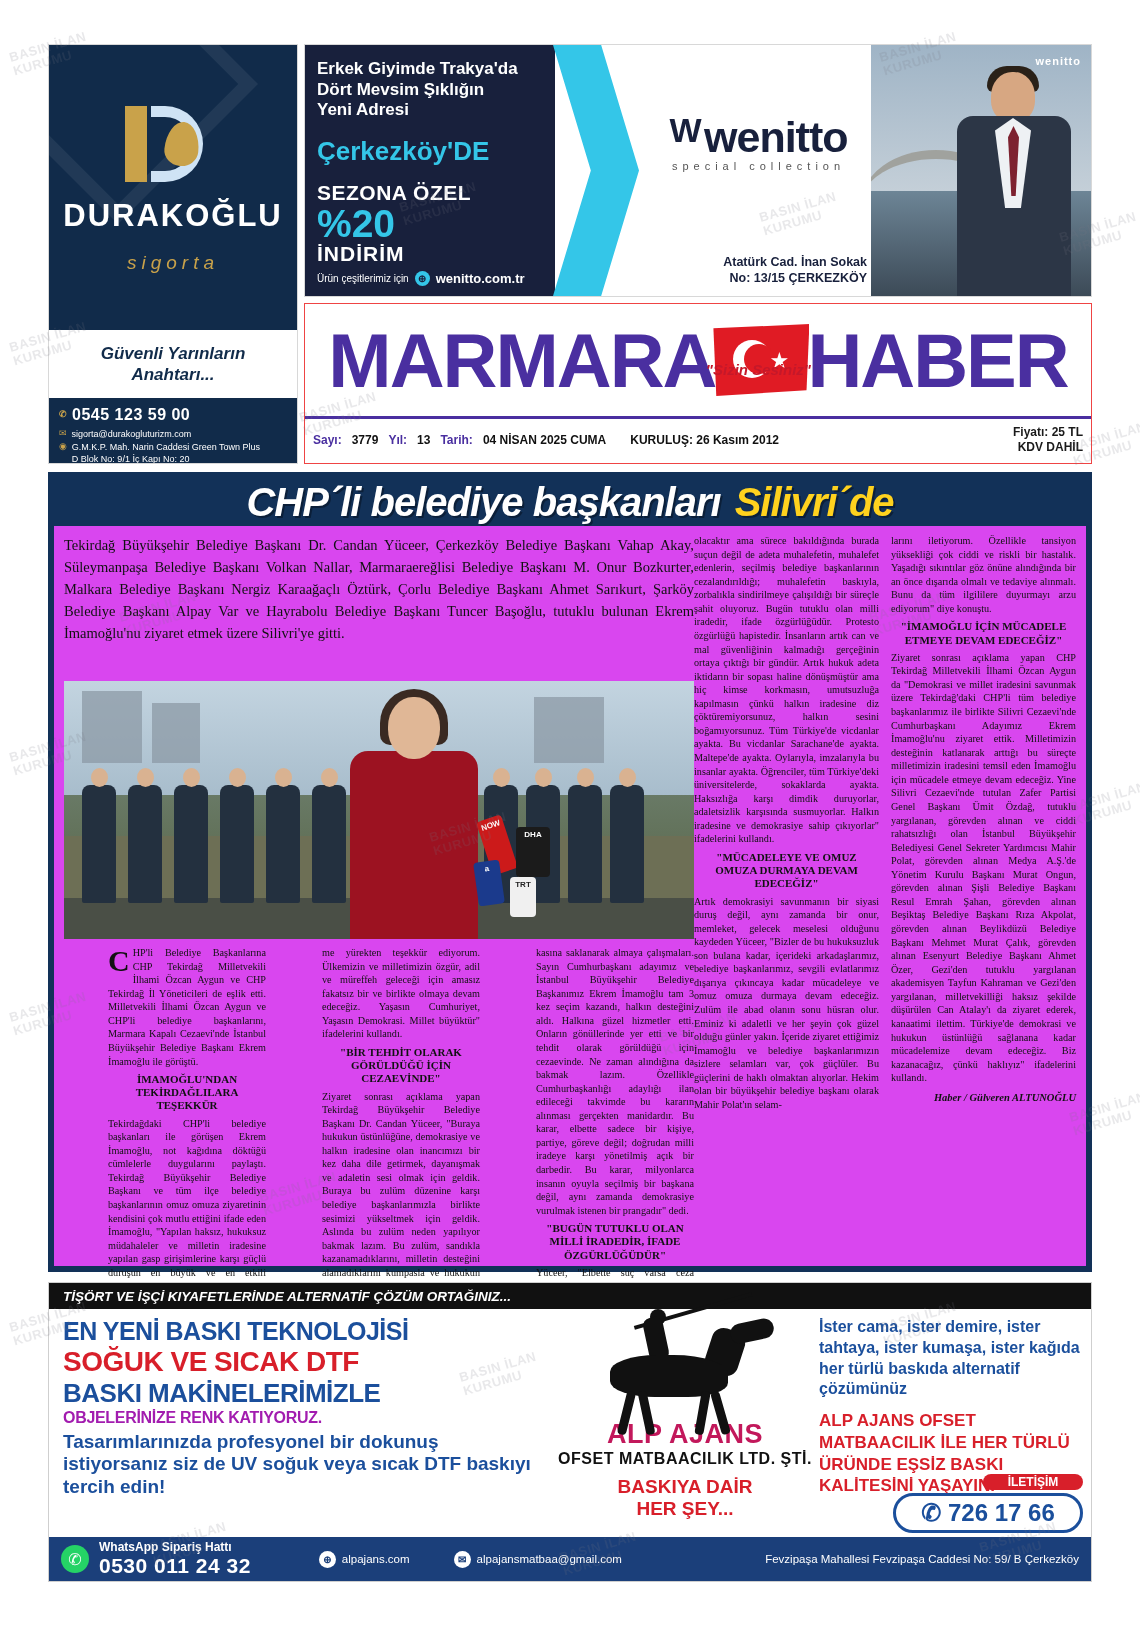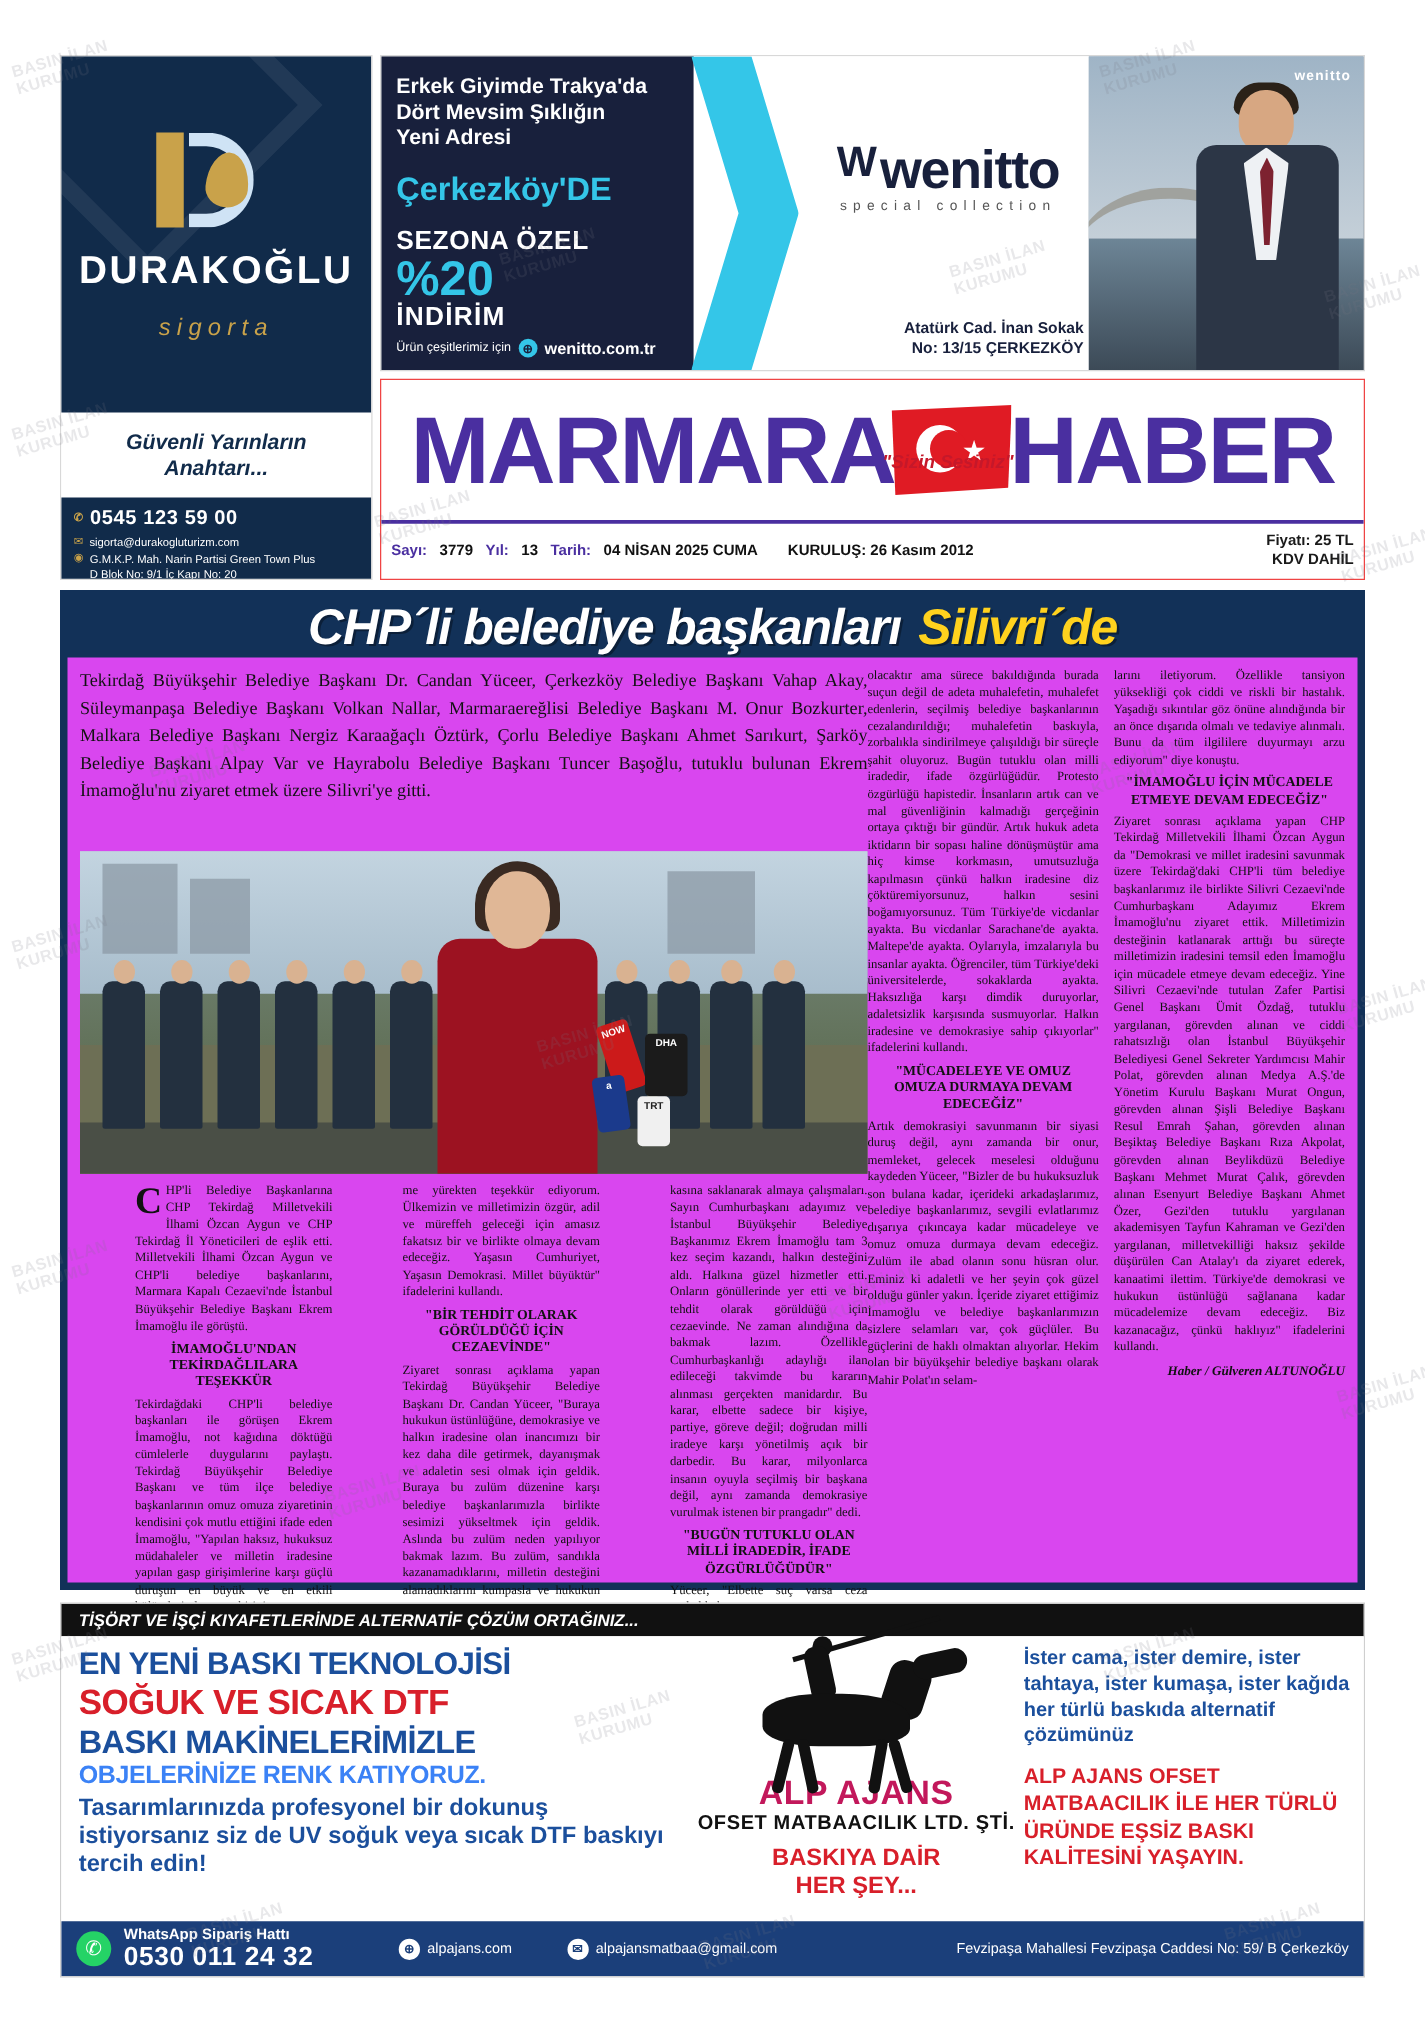--- a/index.html
+++ b/index.html
@@ -436,21 +436,21 @@
     font-weight: bold;
     display: flex; align-items: center;
     padding-left: 14px;
     font-style: italic;
   }
   .ba-main { position: relative; height: 230px; background:#ffffff; }
   .ba-left { position: absolute; left: 14px; top: 8px; width: 470px; }
   .ba-l1 { font-size: 25px; font-weight: bold; color: #1b4f9c; letter-spacing: -0.5px; }
   .ba-l2 { font-size: 28px; font-weight: bold; color: #d81f2a; letter-spacing: -0.5px; }
   .ba-l3 { font-size: 26px; font-weight: bold; color: #1b4f9c; letter-spacing: -0.5px; }
-  .ba-l4 { font-size: 20px; font-weight: bold; color: #3b82f6; letter-spacing: -0.3px; }
+  .ba-l4 { font-size: 16px; font-weight: bold; color: #a21caf; letter-spacing: -0.3px; }
   .ba-l5 {
     font-size: 19px; color: #1b4f9c; font-weight: bold;
     line-height: 1.18; margin-top: 4px;
   }
   .ba-mid { position: absolute; left: 500px; top: 6px; width: 272px; text-align: center; }
   .horse {
     width: 210px; height: 104px; margin: 0 auto;
     position: relative;
   }
   .horse .body { position:absolute; left:30px; top:40px; width:118px; height:42px; background:#111; border-radius:40% 46% 34% 38%; }
@@ -526,21 +526,21 @@
           <span class="ic">✆</span>
           <span>0545 123 59 00</span>
         </div>
         <div class="dur-row">
           <span class="ic">✉</span>
           <span>sigorta@durakogluturizm.com</span>
         </div>
         <div class="dur-row">
           <span class="ic">◉</span>
           <span>
-            <span>G.M.K.P. Mah. Narin Partisi Green Town Plus</span><br>
+            <span>G.M.K.P. Mah. Narin Caddesi Green Town Plus</span><br>
             <span>D Blok No: 9/1 İç Kapı No: 20</span><br>
             
           </span>
         </div>
       </div>
     </div>
 
     <div class="ad-wenitto">
       <div class="wen-left">
         <div class="l1">Erkek Giyimde Trakya'da</div>
@@ -704,20 +704,27 @@
         </div>
         <div class="ba-alp">ALP AJANS</div>
         <div class="ba-alp2">OFSET MATBAACILIK LTD. ŞTİ.</div>
         <div class="ba-alp3">BASKIYA DAİR</div>
         <div class="ba-alp4">HER ŞEY...</div>
       </div>
       <div class="ba-right">
         <div class="ba-r1">İster cama, ister demire, ister tahtaya, ister kumaşa, ister kağıda her türlü baskıda alternatif çözümünüz</div>
         <div class="ba-r2">ALP AJANS OFSET MATBAACILIK İLE HER TÜRLÜ ÜRÜNDE EŞSİZ BASKI KALİTESİNİ YAŞAYIN.</div>
       </div>
+      <div class="ba-contact">
+        <div class="ba-ctitle">İLETİŞİM</div>
+        <div class="ba-cphone">
+          <span>✆</span>
+          <span>726 17 66</span>
+        </div>
+      </div>
     </div>
     <div class="ba-footer">
       <span class="wa">✆</span>
       <span>
         <span class="ba-wa-t">WhatsApp Sipariş Hattı</span>
         <div class="ba-wa-n">0530 011 24 32</div>
       </span>
       <span class="ba-f-item" style="margin-left:58px">
         <span class="circ">⊕</span>
         <span>alpajans.com</span>

